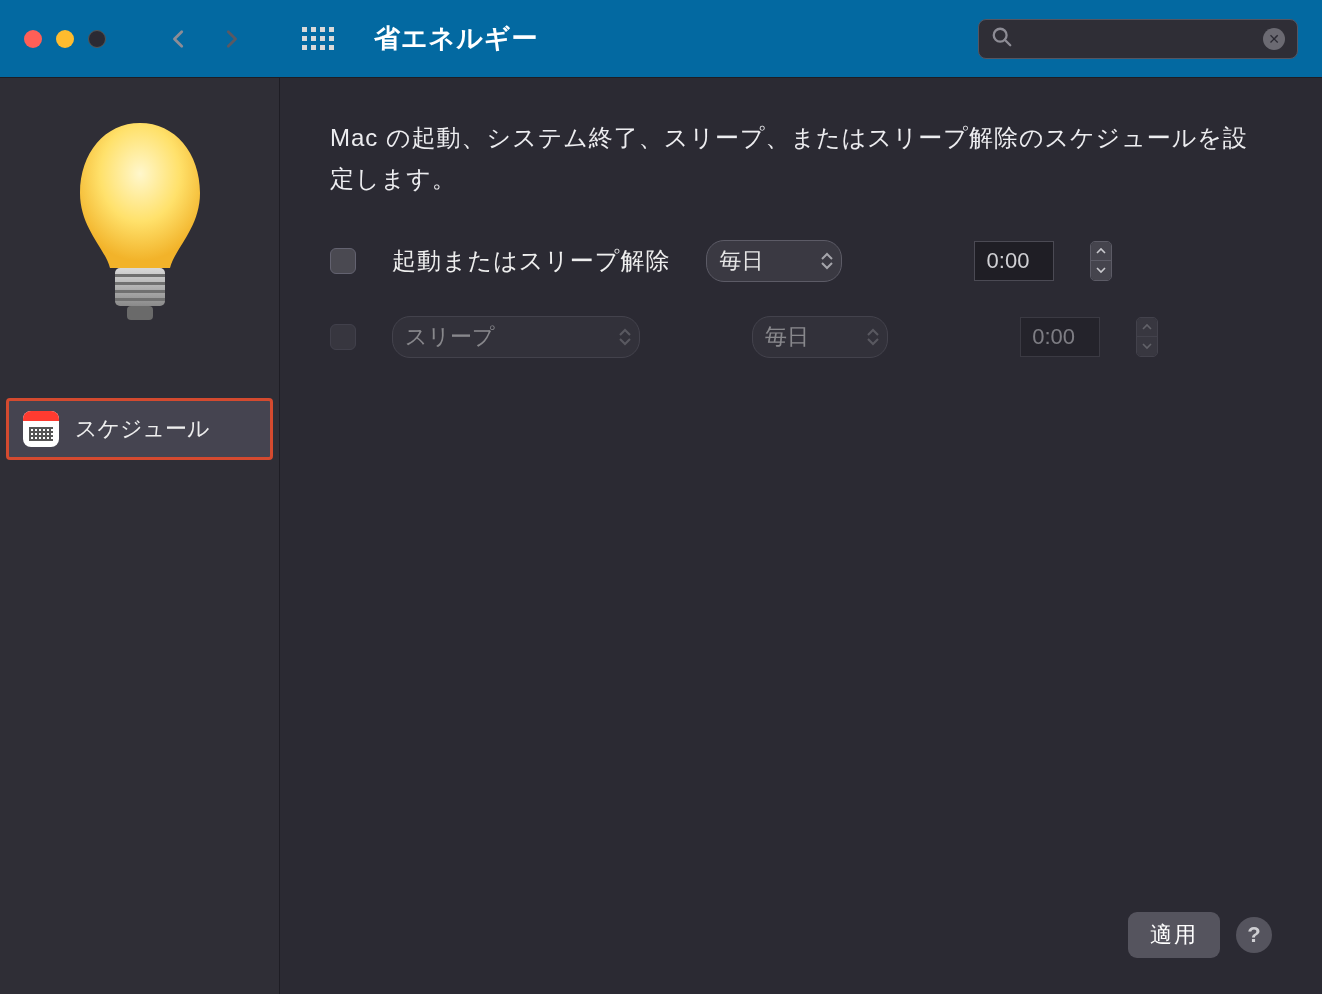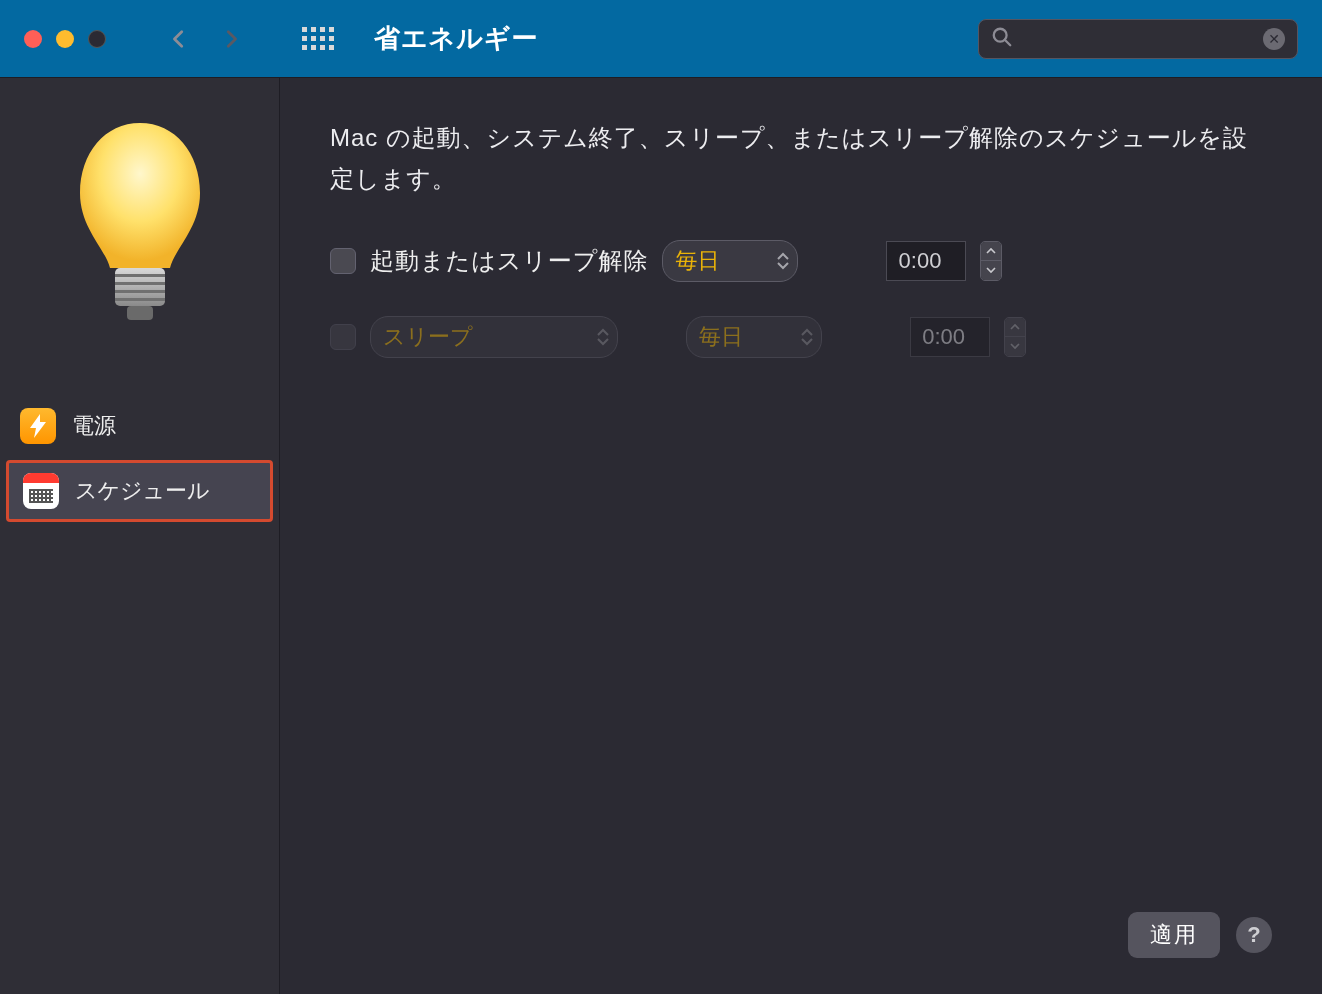--- a/index.html
+++ b/index.html
@@ -32,25 +32,25 @@
     .side-icon { width:36px; height:36px; border-radius:8px; display:flex; align-items:center; justify-content:center; }
     .side-icon.power { background:linear-gradient(#ffb92e,#ff9500); }
     .side-icon.cal { background:#fff; position:relative; }
     .side-icon.cal::before { content:""; position:absolute; top:0; left:0; right:0; height:10px; background:#ff3b30; border-radius:8px 8px 0 0; }
     .side-icon.cal::after { content:""; position:absolute; bottom:6px; left:6px; right:6px; height:14px; background:repeating-linear-gradient(90deg,#555 0 2px,transparent 2px 4px),repeating-linear-gradient(0deg,#555 0 2px,transparent 2px 4px); }
 
     .content { flex:1; padding:40px 50px; position:relative; }
     .desc { font-size:24px; line-height:1.7; letter-spacing:1px; color:#ededf0; }
 
     .rows { margin-top:40px; }
-    .row { display:flex; align-items:center; gap:14px; margin-bottom:34px; }
+    .row { display:flex; align-items:center; gap:36px; margin-bottom:34px; }
     .chk { width:26px; height:26px; border-radius:6px; background:#4a4951; border:1px solid #636270; }
     .chk.dim { opacity:.4; }
     .row-label { font-size:24px; color:#eee; min-width:260px; letter-spacing:1px; }
-    .select { height:42px; border:1px solid #5c5b66; border-radius:18px; background:#3a3942; display:flex; align-items:center; padding:0 12px; font-size:22px; color:#eab308; position:relative; }
+    .select { height:42px; border:1px solid #5c5b66; border-radius:18px; background:#3a3942; display:flex; align-items:center; padding:0 12px; font-size:22px; color:#e5e5e5; position:relative; }
     .select.dim { opacity:.5; }
     .sel-w1 { width:248px; }
     .sel-w2 { width:136px; }
     .sel-arrows { position:absolute; right:8px; top:50%; transform:translateY(-50%); display:flex; flex-direction:column; gap:2px; }
     .sel-arrows svg { width:12px; height:8px; }
     .gap { width:60px; }
     .time-box { width:80px; height:40px; background:#1f1e25; border:1px solid #4b4a54; display:flex; align-items:center; justify-content:flex-end; padding-right:24px; font-size:22px; color:#d0d0d4; }
     .time-box.dim { opacity:.5; }
     .stepper { width:22px; height:40px; display:flex; flex-direction:column; border:1px solid #5c5b66; border-radius:5px; overflow:hidden; }
     .stepper div { flex:1; background:#45444d; display:flex; align-items:center; justify-content:center; }
@@ -129,28 +129,20 @@
           <path d="M65 5 C100 5 125 35 125 75 C125 110 100 130 95 150 L35 150 C30 130 5 110 5 75 C5 35 30 5 65 5 Z" fill="url(#bg)"></path>
           <rect x="40" y="150" width="50" height="38" rx="5" fill="url(#base)"></rect>
           <rect x="40" y="156" width="50" height="3" fill="#707070"></rect>
           <rect x="40" y="164" width="50" height="3" fill="#707070"></rect>
           <rect x="40" y="172" width="50" height="3" fill="#707070"></rect>
           <rect x="40" y="180" width="50" height="3" fill="#707070"></rect>
           <rect x="52" y="188" width="26" height="14" rx="4" fill="#6a6a6a"></rect>
         </svg>
       </div>
     </div>
-    <div class="side-item">
-      <div class="side-icon power">
-        <svg width="20" height="24" viewBox="0 0 20 24">
-            <path d="M12 0 2 14h6l-2 10L18 8h-6z" fill="#fff"></path>
-          </svg>
-      </div>
-      <span>電源</span>
-    </div>
     <div class="side-item sel">
       <div class="side-icon cal"></div>
       <span>スケジュール</span>
     </div>
   </div>
 
   <div class="content">
     <div class="desc">Mac の起動、システム終了、スリープ、またはスリープ解除のスケジュールを設定します。</div>
 
     <div class="rows">

